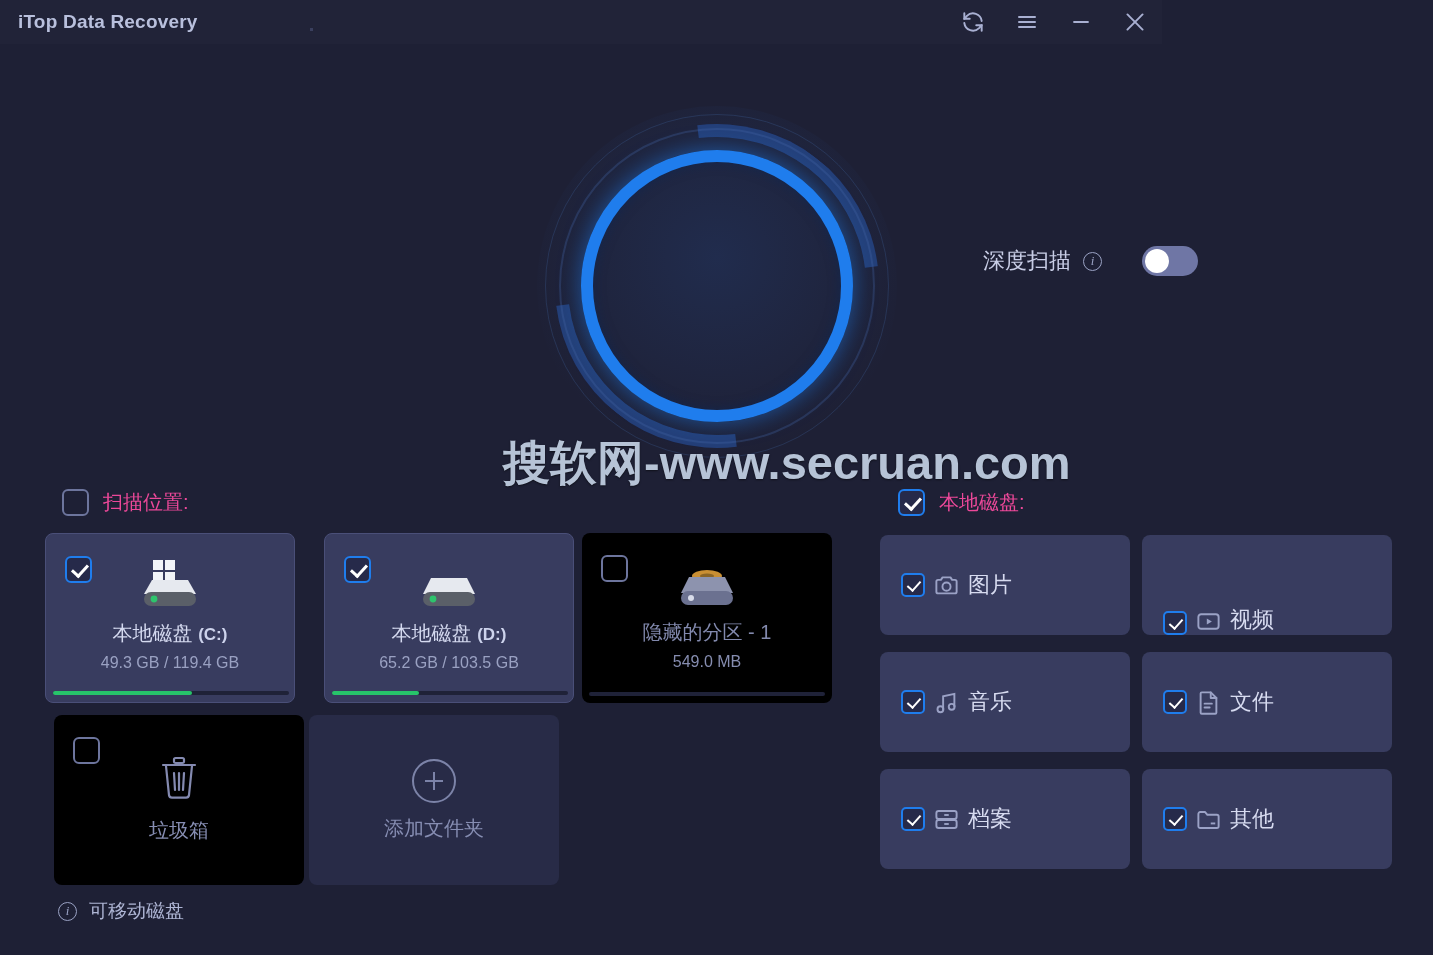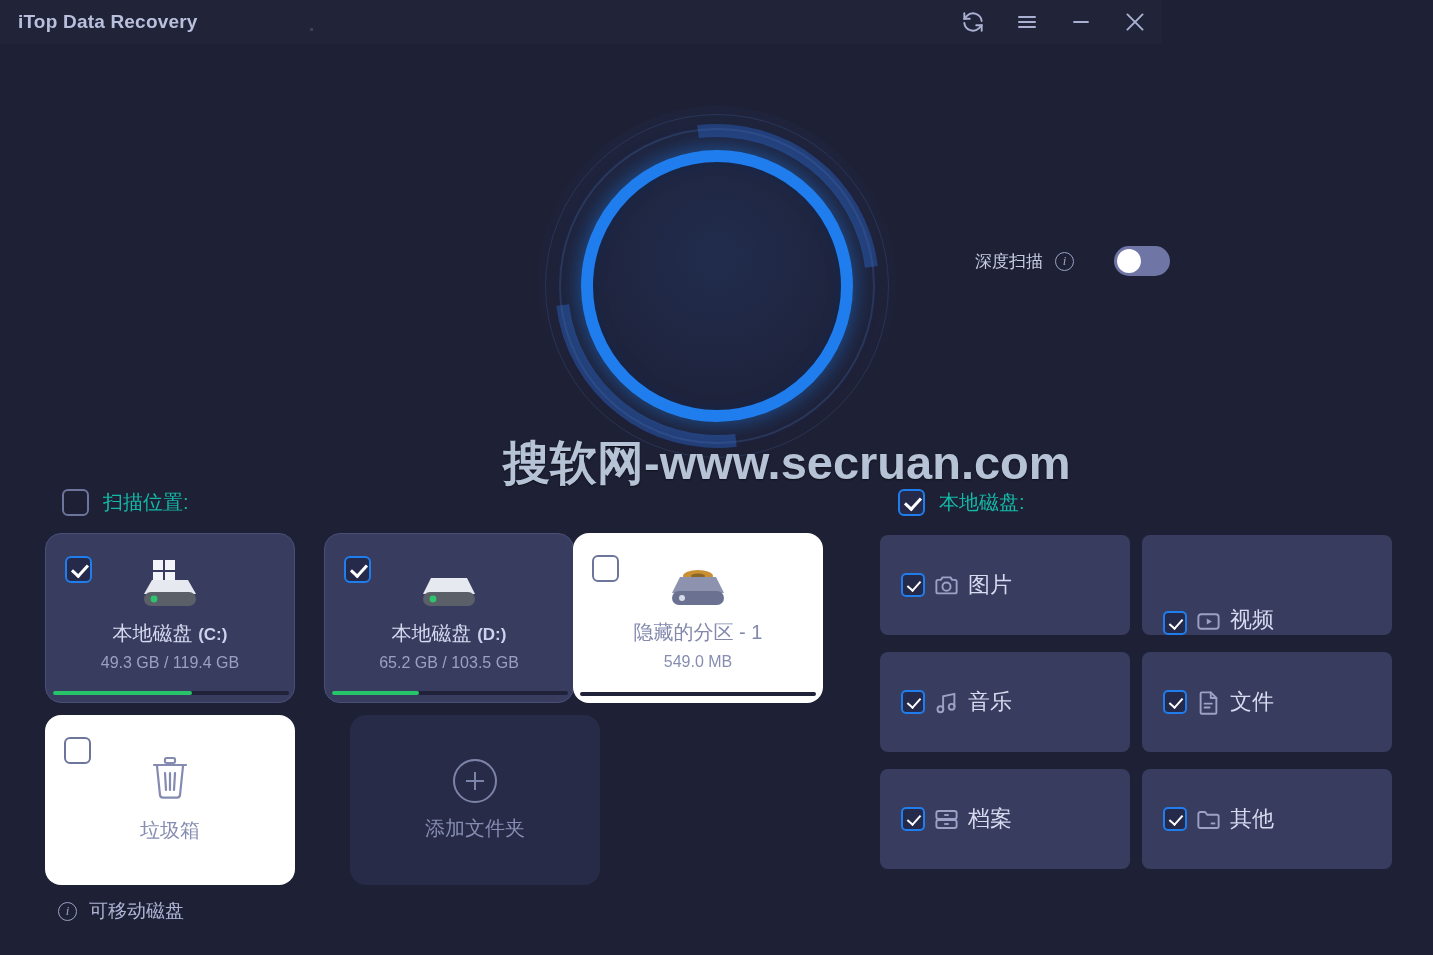--- a/index.html
+++ b/index.html
@@ -148,22 +148,23 @@
   
   .deepscan {
     position: absolute;
     left: 975px;
     top: 246px;
     display: flex;
     align-items: center;
     gap: 12px;
   }
   .deepscan-label {
-    font-size: 17px;
+    font-size: 22px;
     color: #c8cde6;
+    margin-left: 8px;
   }
   .info-icon {
     width: 19px; height: 19px;
     border-radius: 50%;
     border: 1.6px solid #9aa2c4;
     color: #9aa2c4;
     font-size: 13px;
     font-family: "Liberation Serif", serif;
     display: flex;
     align-items: center;
@@ -202,21 +203,21 @@
     text-shadow: 0 1px 2px rgba(0,0,0,.5);
   }
 
   
   .sec-head {
     position: absolute;
     display: flex;
     align-items: center;
     gap: 14px;
     font-size: 20px;
-    color: #14b8a6;
+    color: #ec4899;
   }
   .sec-head.locations { left: 62px; top: 489px; }
   .sec-head.filetypes { left: 898px; top: 489px; }
 
   
   .cbx {
     width: 27px; height: 27px;
     border-radius: 6px;
     border: 2px solid #6d759d;
     background: transparent;
@@ -243,42 +244,42 @@
   
   .loc-grid {
     position: absolute;
     left: 45px;
     top: 533px;
   }
   .loc-card {
     position: absolute;
     width: 250px;
     height: 170px;
-    border-radius: 16px;
+    border-radius: 8px;
     background: #2b2e4c;
     cursor: pointer;
   }
   .loc-card.sel {
     background: #383c5f;
     border: 1px solid #4a4f78;
   }
-  .loc-card.dim { background: #ffffff; }
+  .loc-card.dim { background: #000000; margin-left: 9px; }
   .loc-card.addfolder {
     background: #282b47;
     display: flex;
     flex-direction: column;
     align-items: center;
     justify-content: center;
     gap: 12px;
   }
   .loc-c { left: 0;   top: 0; }
   .loc-d { left: 264px; top: 0; margin-left: 15px; }
   .loc-h { left: 528px; top: 0; }
   .loc-r { left: 0;   top: 182px; }
-  .loc-a { left: 264px; top: 182px; margin-left: 41px; }
+  .loc-a { left: 264px; top: 182px; }
 
   .card-cbx {
     position: absolute;
     left: 19px;
     top: 22px;
   }
   .card-body {
     position: absolute;
     left: 0; top: 0;
     width: 100%;

